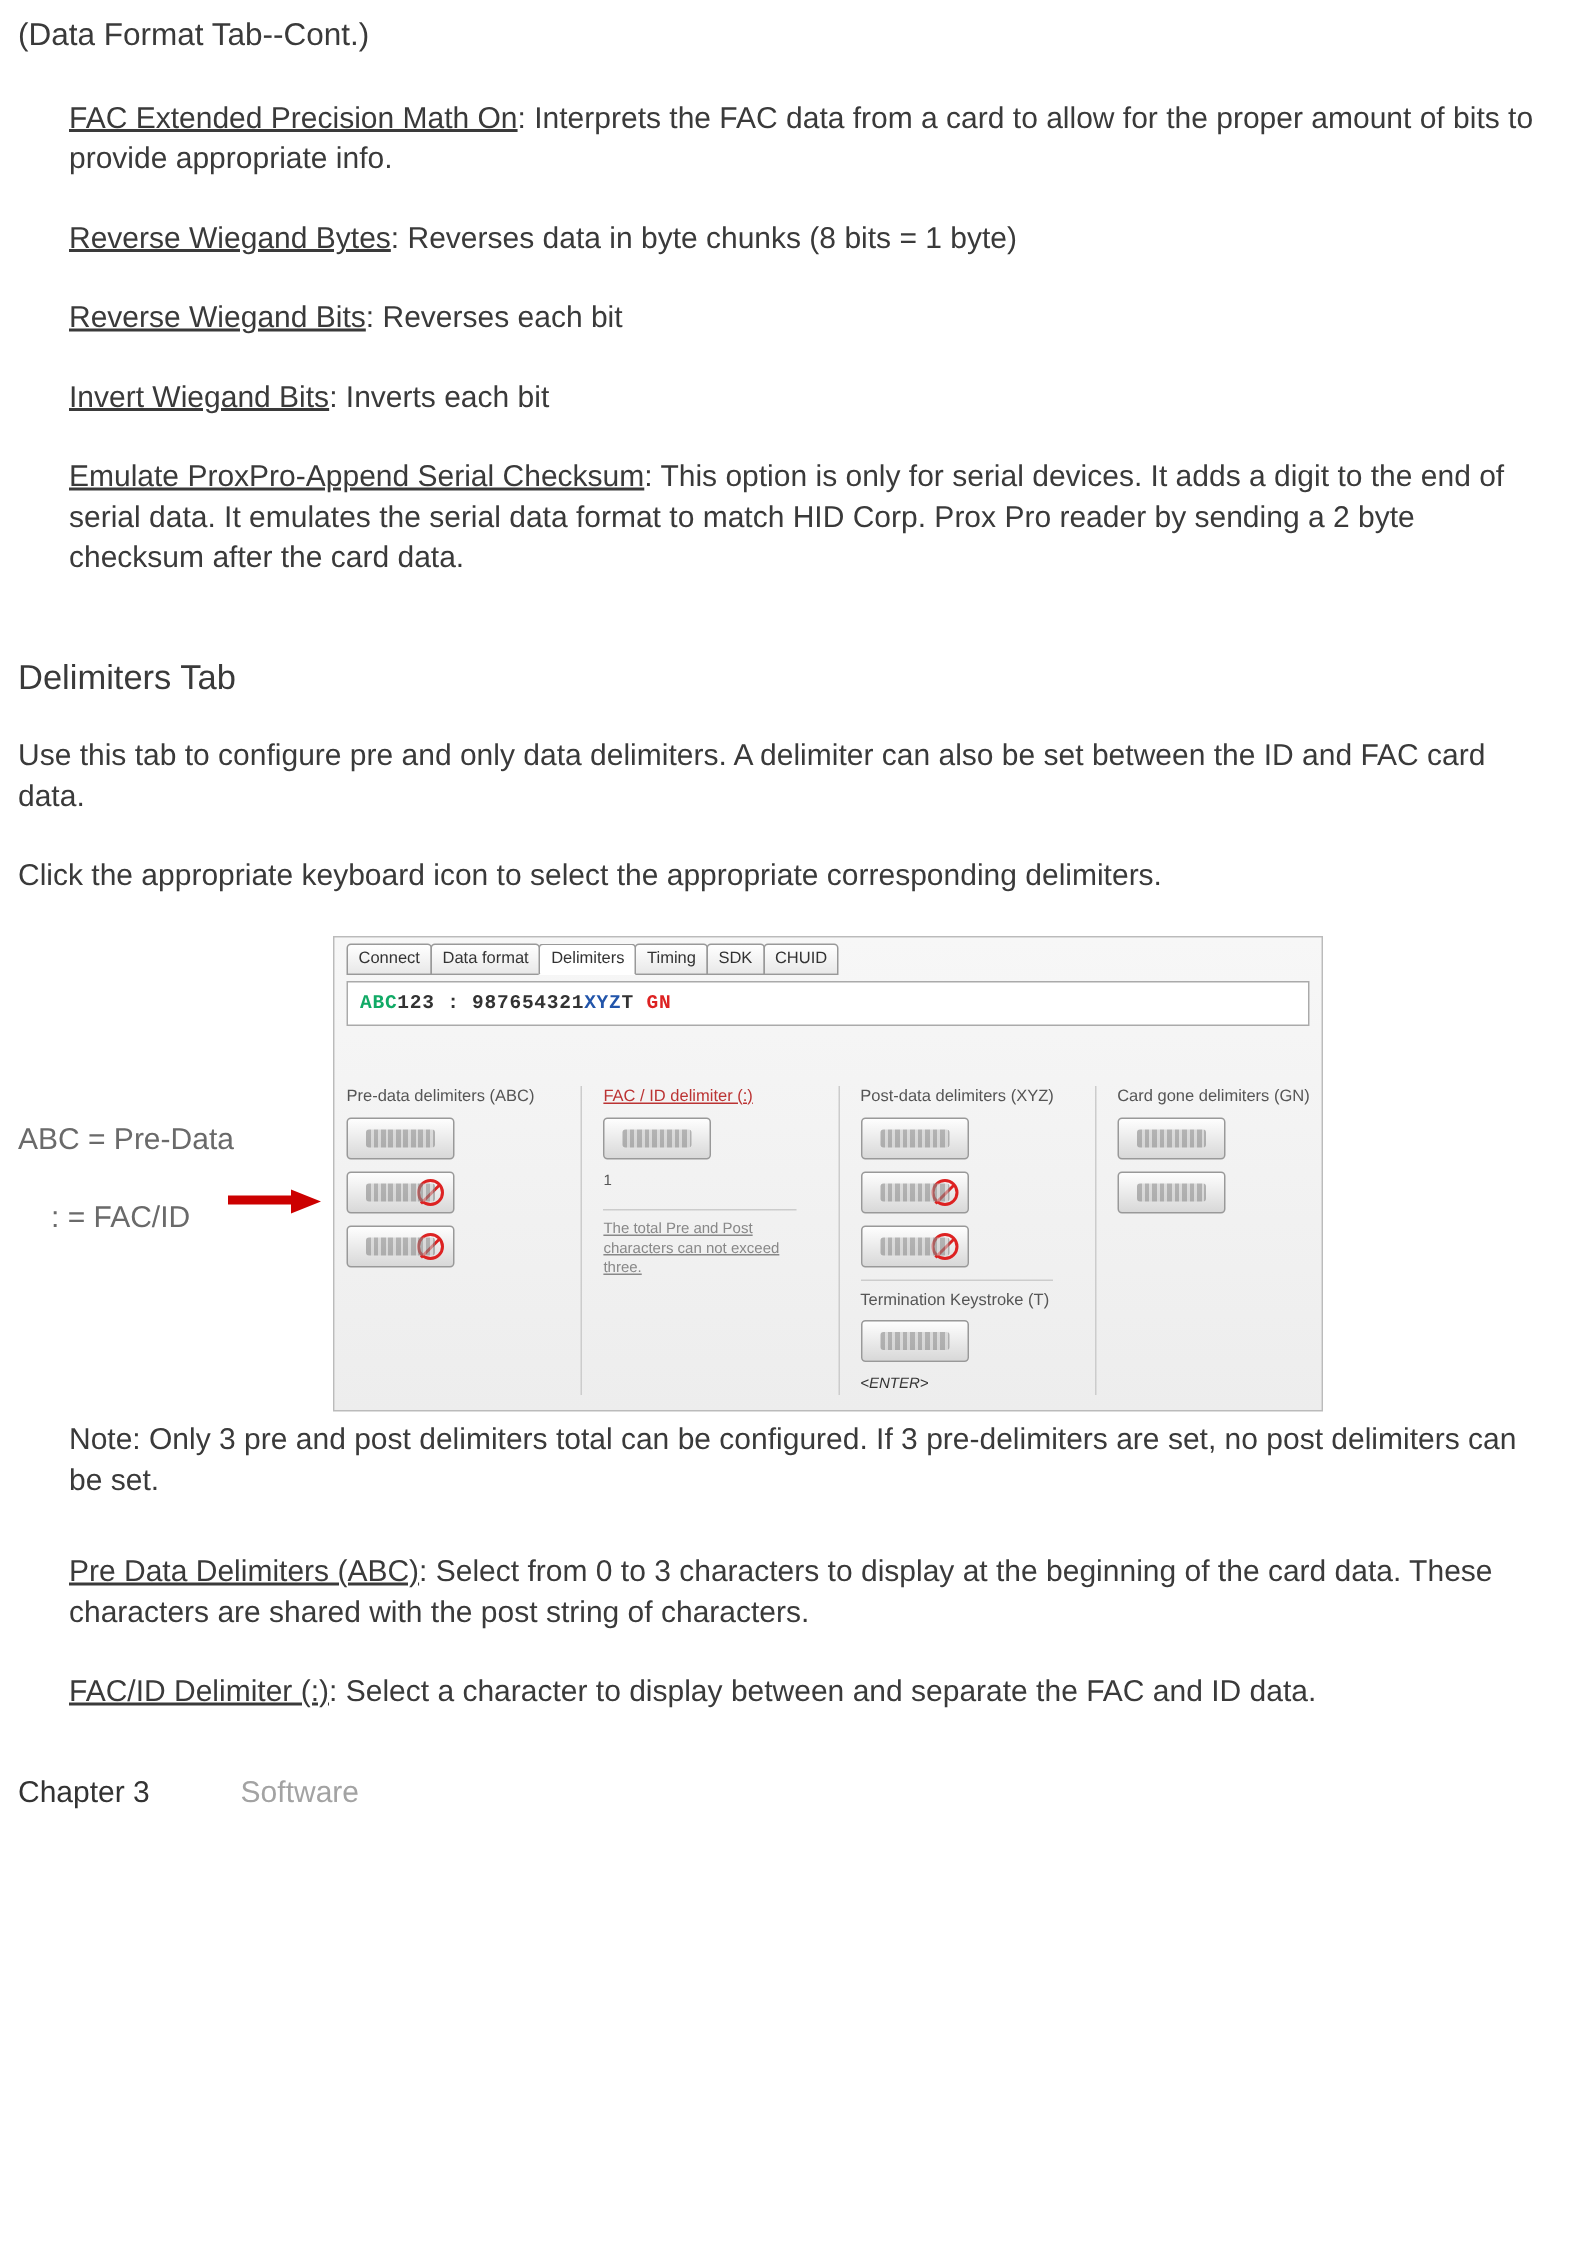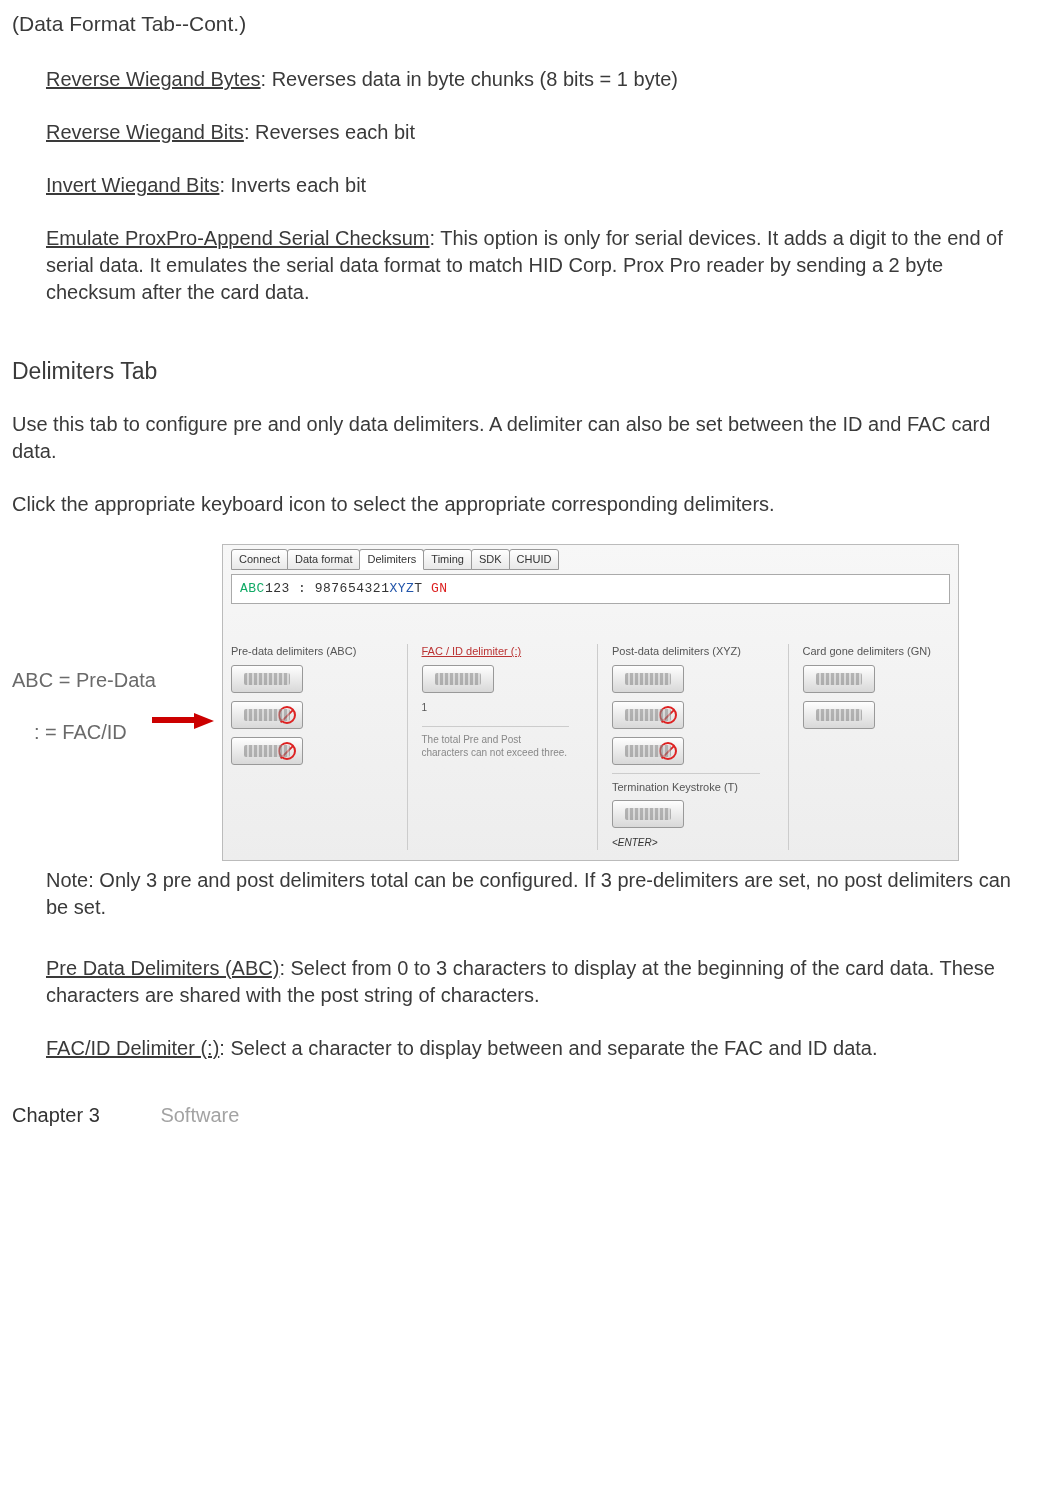--- a/index.html
+++ b/index.html
@@ -64,21 +64,21 @@
     border-left: 20px solid #c00;
   }
   .arrow-line {
     position: absolute;
     top: 34px; left: -50px;
     width: 45px; height: 6px; background: #c00;
   }
   .window {
     border: 1px solid #bbb;
     background: linear-gradient(#f7f7f7, #ededed);
-    width: 737px;
+    width: 660px;
     font-family: "Segoe UI", Tahoma, sans-serif;
     font-size: 12px;
     color: #444;
     padding: 4px 8px 10px 8px;
     box-sizing: border-box;
   }
   .tabstrip {
     display: flex;
     gap: 0;
     margin-bottom: 4px;
@@ -97,21 +97,21 @@
     border-bottom: 1px solid #fff;
     position: relative;
     z-index: 2;
   }
   .preview {
     border: 1px solid #aaa;
     background: #fff;
     padding: 5px 8px;
     font-family: "Courier New", monospace;
     font-size: 13px;
-    font-weight: normal;
+    font-weight: bold;
     letter-spacing: 0.5px;
     margin-bottom: 10px;
   }
   .preview .seg-abc { color: #1a6; }
   .preview .seg-num { color: #333; }
   .preview .seg-colon { color: #333; }
   .preview .seg-id { color: #333; }
   .preview .seg-xyz { color: #25a; }
   .preview .seg-t { color: #333; }
   .preview .seg-gn { color: #d22; }
@@ -164,20 +164,21 @@
     height: 2px; background: #d22;
     transform: rotate(-45deg);
   }
   .hint {
     font-size: 10px;
     color: #888;
     line-height: 1.3;
     border-top: 1px solid #ccc;
     padding-top: 6px;
     margin-top: 12px;
+    text-decoration: underline;
   }
   .small-field {
     font-size: 10px;
     color: #555;
     margin-top: 2px;
   }
   .enter-label {
     font-size: 10px;
     color: #333;
     margin-top: 2px;
@@ -197,20 +198,21 @@
     color: #a3a3a3;
     margin-left: 55px;
   }
 </style>
 </head>
 <body>
 
 <div class="section-title">(Data Format Tab--Cont.)</div>
 
 <div class="indent">
+  <div class="para"><span class="term">FAC Extended Precision Math On</span><span>: Interprets the FAC data from a card to allow for the proper amount of bits to provide appropriate info.</span></div>
   <div class="para"><span class="term">Reverse Wiegand  Bytes</span><span>: Reverses data in byte chunks (8 bits = 1 byte)</span></div>
   <div class="para"><span class="term">Reverse Wiegand  Bits</span><span>: Reverses each bit</span></div>
   <div class="para"><span class="term">Invert Wiegand Bits</span><span>: Inverts each bit</span></div>
   <div class="para"><span class="term">Emulate ProxPro-Append Serial Checksum</span><span>: This option is only for serial devices. It adds a digit to the end of serial data. It emulates the serial data format to match HID Corp. Prox Pro reader by sending a 2 byte checksum after the card data.</span></div>
 </div>
 
 <div class="heading2">Delimiters Tab</div>
 
 <div class="para">Use this tab to configure pre and only data delimiters. A delimiter can also be set between the ID and FAC card data.</div>
 <div class="para">Click the appropriate keyboard icon to select the appropriate corresponding delimiters.</div>

